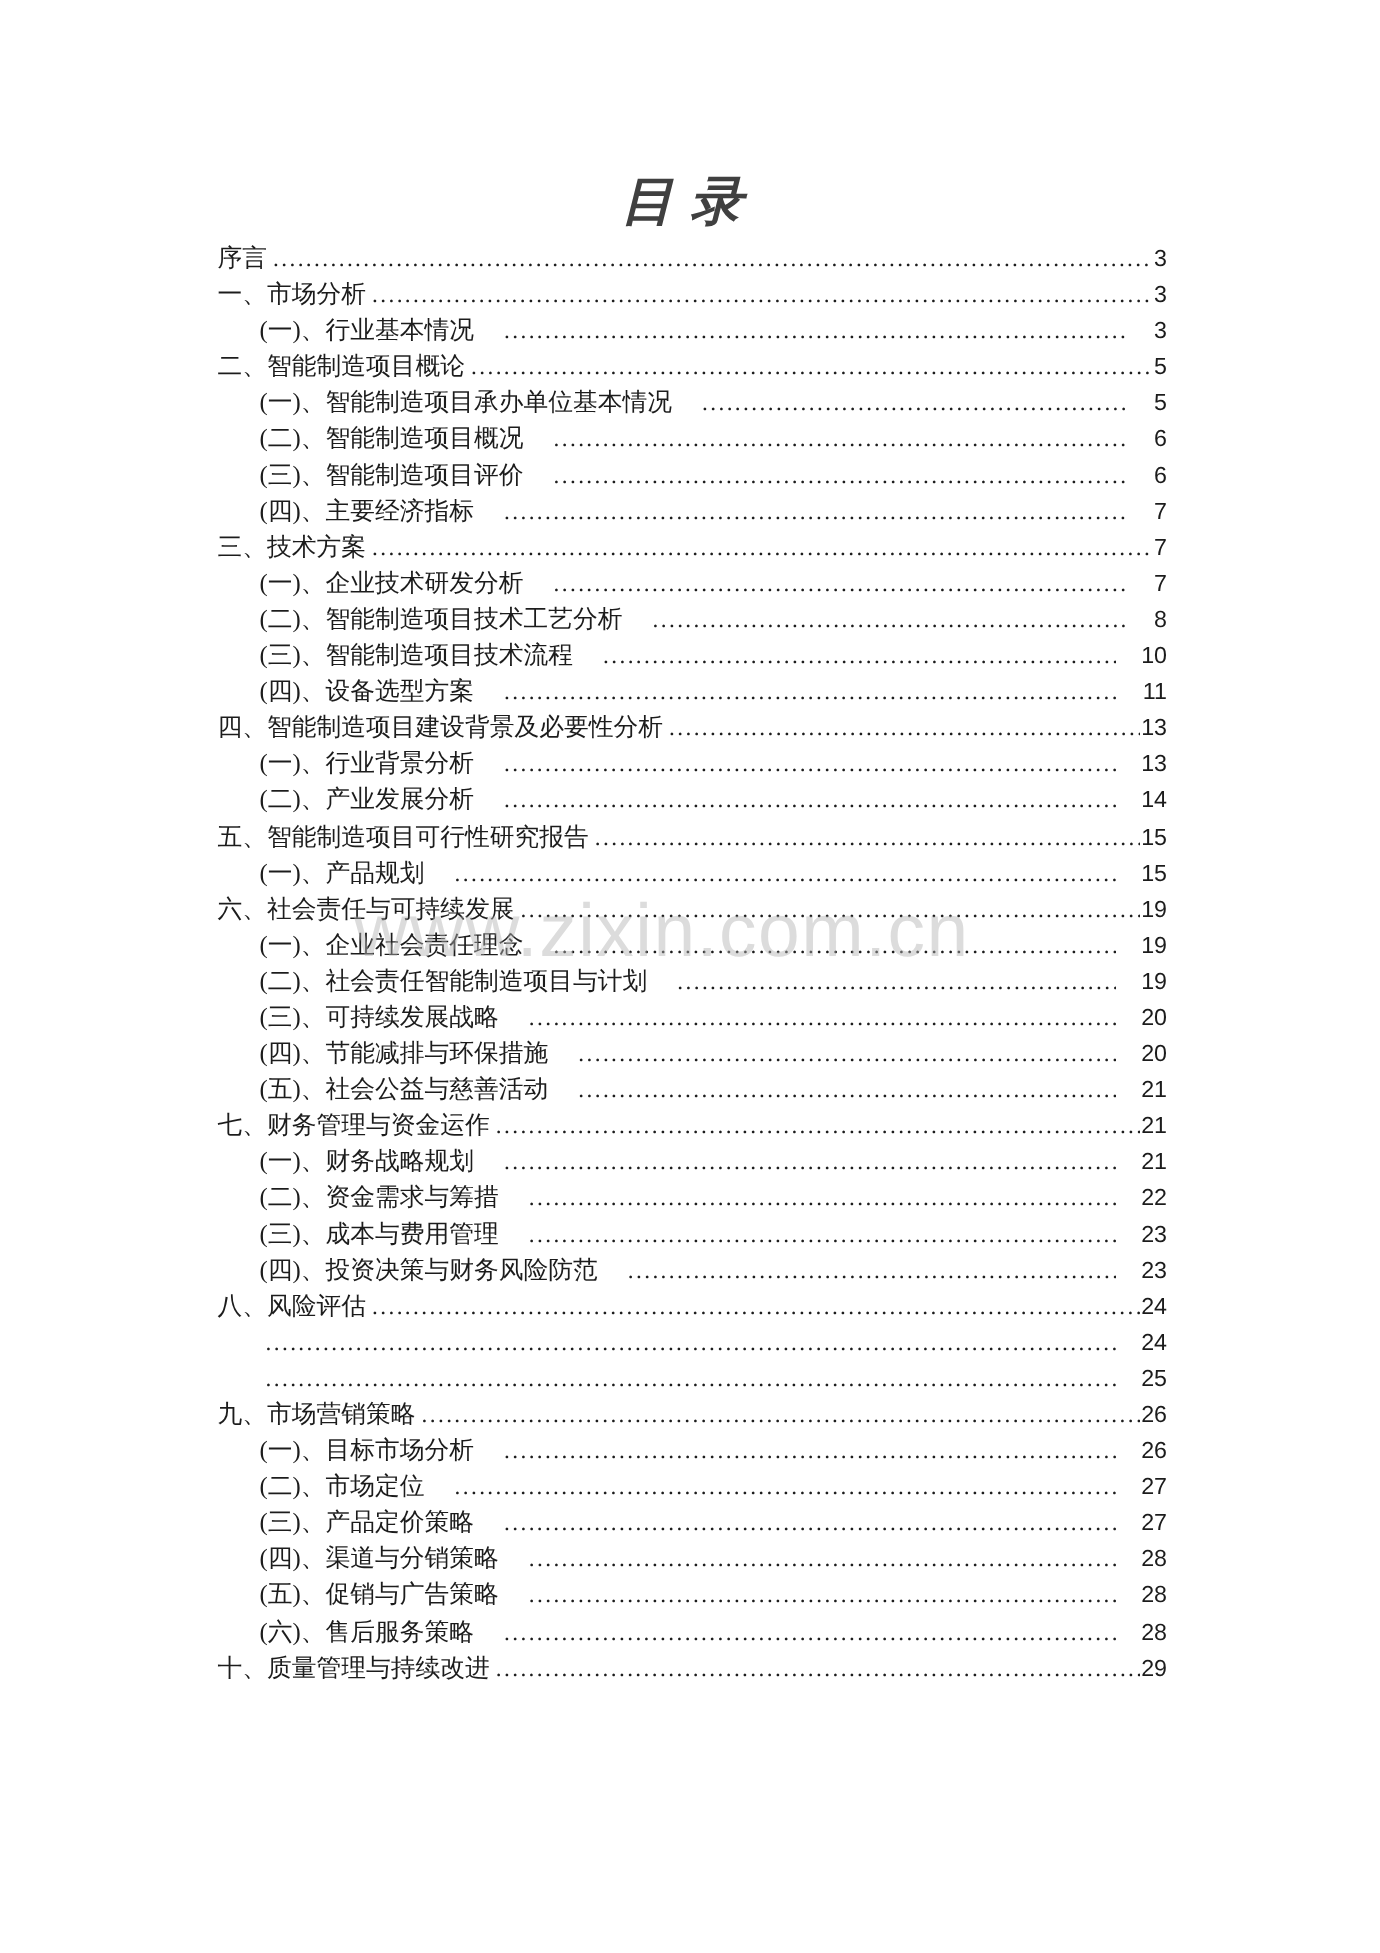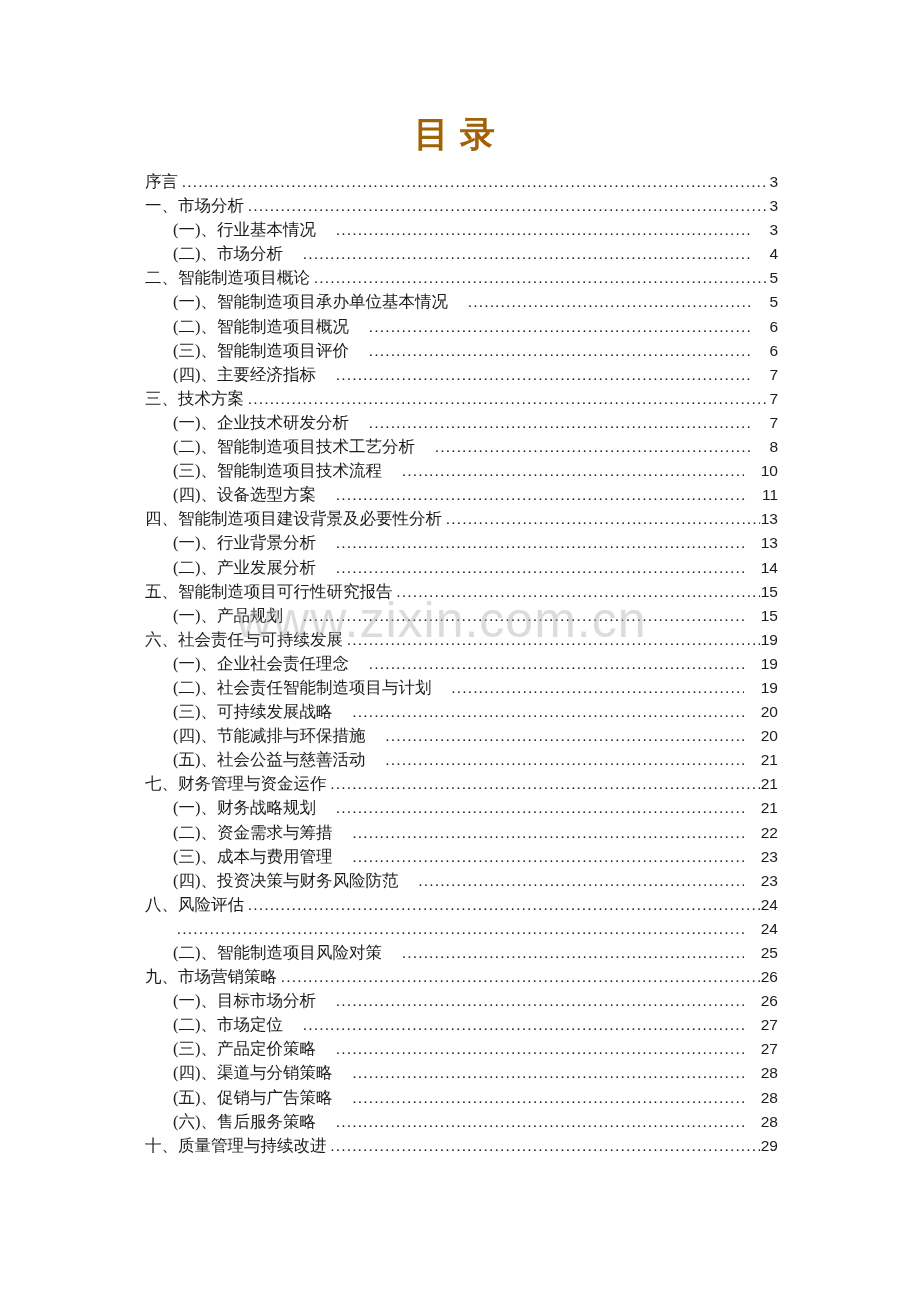--- a/index.html
+++ b/index.html
@@ -21,41 +21,41 @@
   }
   .doc-title {
     position: absolute;
     top: 111px;
     left: 0;
     width: 100%;
     text-align: center;
     font-size: 35px;
     font-weight: bold;
     letter-spacing: 11px;
-    color: #a16207;
+    color: #404040;
+    font-style: italic;
   }
   .watermark {
     position: absolute;
     top: 591px;
     left: 236px;
     font-size: 50px;
     font-family: "Liberation Sans", sans-serif;
     color: rgba(178, 178, 178, 0.45);
     letter-spacing: 1px;
     white-space: nowrap;
     pointer-events: none;
     z-index: 2;
   }
   .toc {
     position: absolute;
     top: 160px;
     left: 145px;
     width: 633px;
     z-index: 1;
-    margin-top: 10px;
   }
   .toc-row {
     display: flex;
     align-items: baseline;
     height: 24.1px;
     font-size: 16.5px;
     line-height: 24.1px;
   }
   .toc-row.level-2 {
     padding-left: 28px;
@@ -101,25 +101,20 @@
       <div class="toc-row level-1">
     <span class="toc-label">一、市场分析</span>
     <span class="leader"></span>
     <span class="toc-page">3</span>
   </div>
       <div class="toc-row level-2">
     <span class="toc-label">(一)、行业基本情况</span>
     <span class="leader"></span>
     <span class="toc-page">3</span>
   </div>
-      <div class="toc-row level-2">
-    <span class="toc-label">(二)、市场分析</span>
-    <span class="leader"></span>
-    <span class="toc-page">4</span>
-  </div>
       <div class="toc-row level-1">
     <span class="toc-label">二、智能制造项目概论</span>
     <span class="leader"></span>
     <span class="toc-page">5</span>
   </div>
       <div class="toc-row level-2">
     <span class="toc-label">(一)、智能制造项目承办单位基本情况</span>
     <span class="leader"></span>
     <span class="toc-page">5</span>
   </div>
@@ -246,21 +241,20 @@
       <div class="toc-row level-1">
     <span class="toc-label">八、风险评估</span>
     <span class="leader"></span>
     <span class="toc-page">24</span>
   </div>
       <div class="toc-row level-2">
     <span class="leader"></span>
     <span class="toc-page">24</span>
   </div>
       <div class="toc-row level-2">
-    <span class="toc-label">(二)、智能制造项目风险对策</span>
     <span class="leader"></span>
     <span class="toc-page">25</span>
   </div>
       <div class="toc-row level-1">
     <span class="toc-label">九、市场营销策略</span>
     <span class="leader"></span>
     <span class="toc-page">26</span>
   </div>
       <div class="toc-row level-2">
     <span class="toc-label">(一)、目标市场分析</span>

